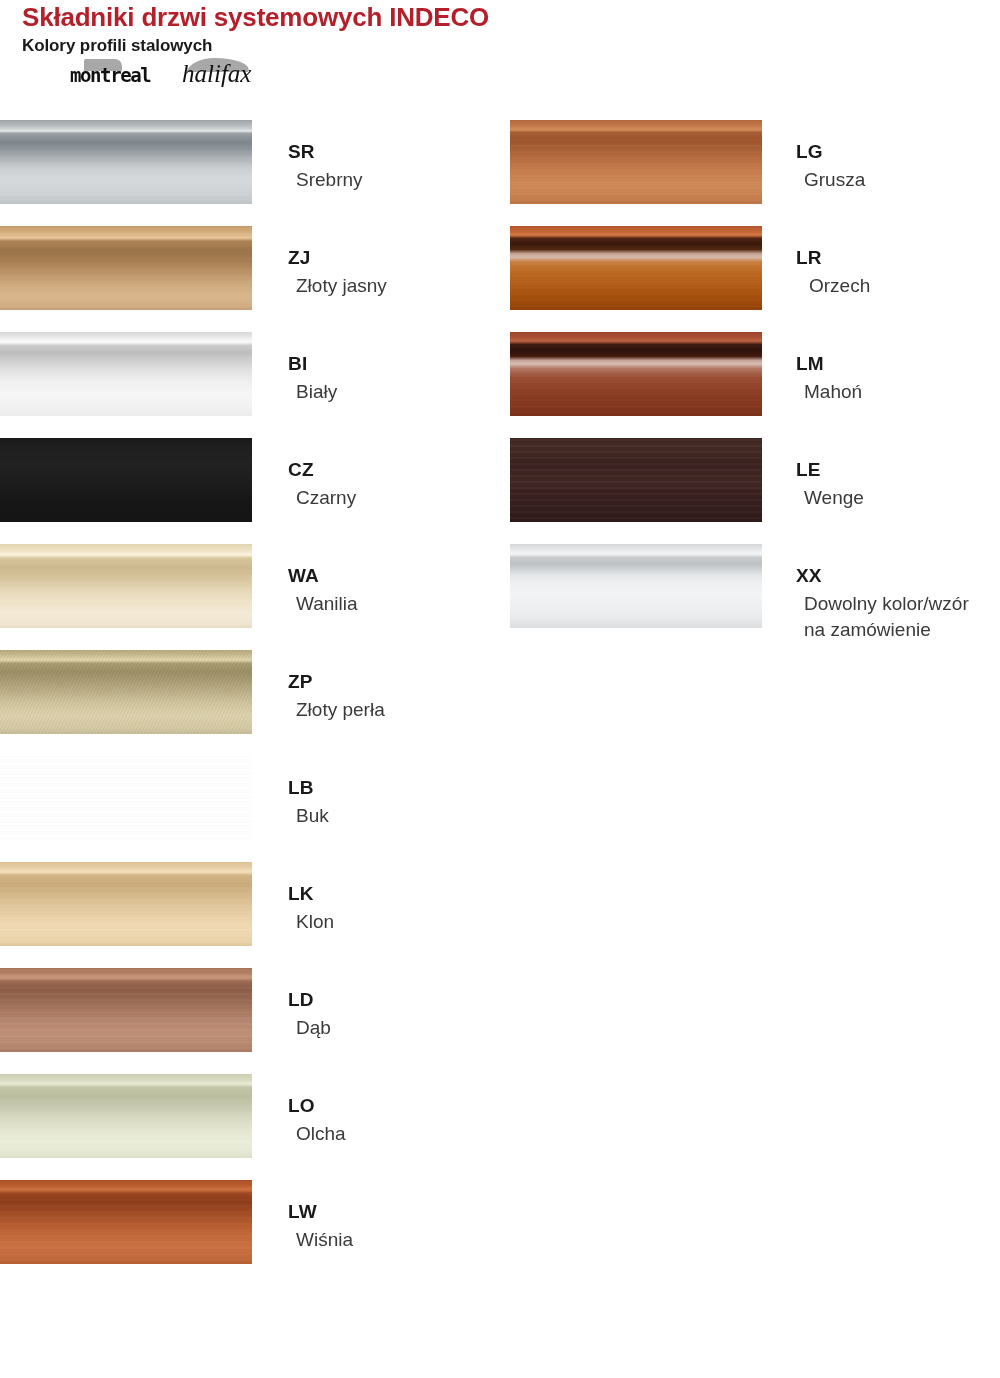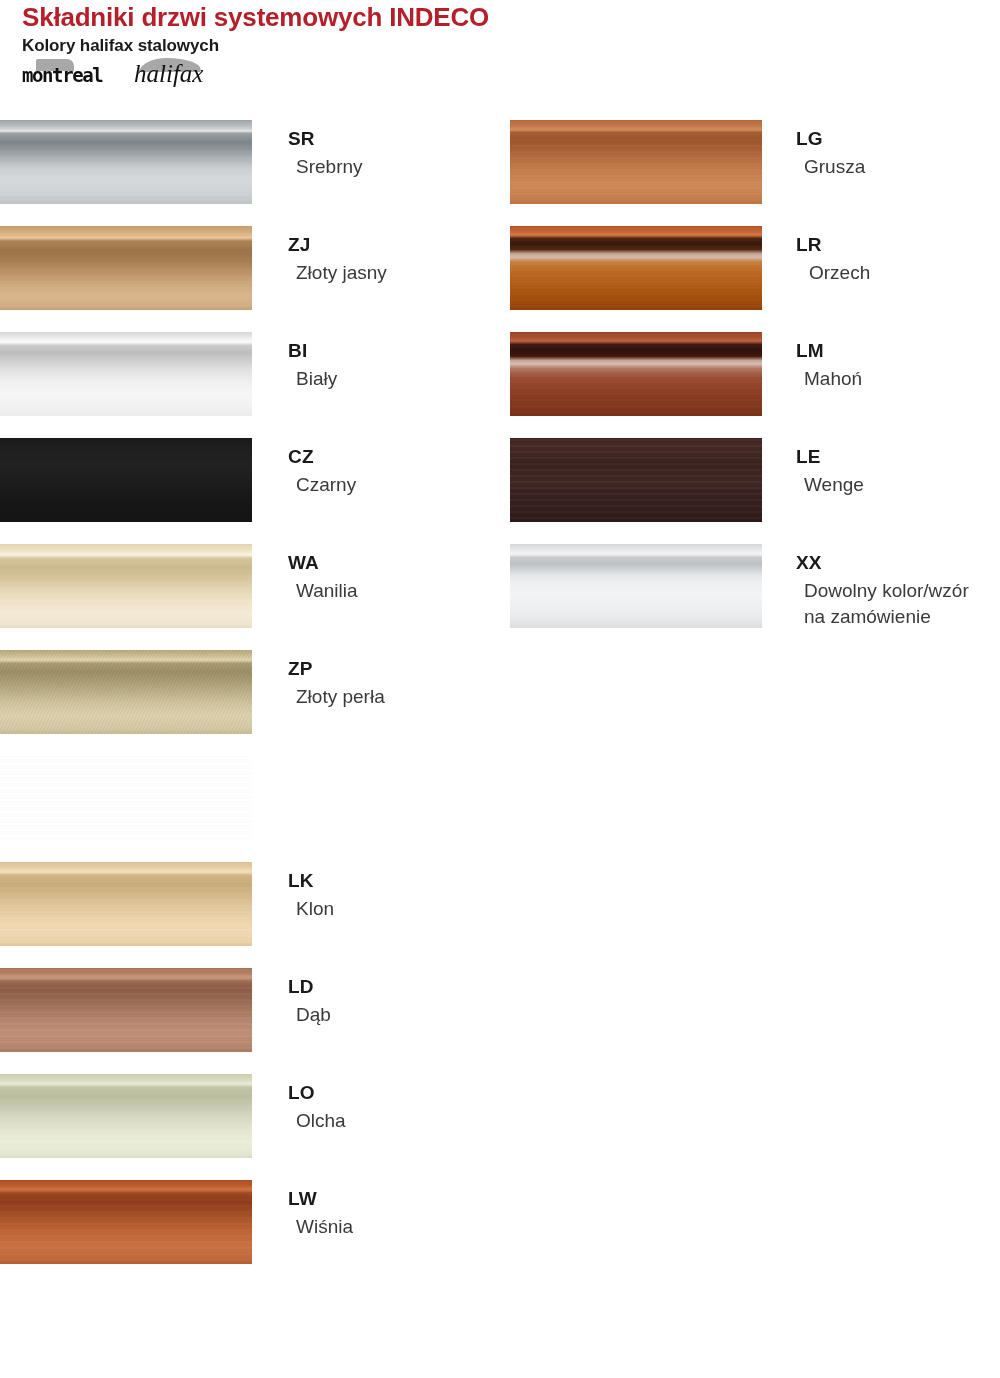--- a/index.html
+++ b/index.html
@@ -16,21 +16,21 @@
   
   #header{position:absolute;left:22px;top:2px;width:960px;}
   #main-title{
     font-size:26px;font-weight:bold;letter-spacing:-0.2px;
     color:#b51f2a;line-height:30px;white-space:nowrap;
   }
   #sub-title{
     font-size:17px;font-weight:bold;color:#1a1a1a;
     line-height:22px;margin-top:3px;letter-spacing:-0.1px;white-space:nowrap;
   }
-  #logos{position:relative;height:30px;margin-top:1px;width:300px;}
+  #logos{position:relative;height:30px;margin-top:1px;width:300px;margin-left:48px;}
   .swoosh{position:absolute;background:#a8a8a8;}
   #swoosh-a{left:14px;top:1px;width:38px;height:12px;border-radius:2px 7px 0 0;}
   #swoosh-b{left:118px;top:0px;width:62px;height:14px;
     border-radius:40% 60% 0 0 / 100% 90% 0 0;transform:skewX(-14deg);}
   #logo-montreal{
     position:absolute;left:0;top:7px;
     font-family:"DejaVu Sans Mono", monospace;
     font-size:19px;font-weight:bold;color:#111;
     letter-spacing:-1.4px;line-height:20px;
   }
@@ -48,38 +48,38 @@
 
   .row{position:relative;height:106px;}
   .swatch{
     position:absolute;left:0;top:0;
     width:252px;height:84px;
     overflow:hidden;
   }
   #col-left .swatch{left:0;}
   .swatch-inner{position:absolute;inset:0;}
   .grain{position:absolute;inset:0;opacity:.5;}
-  .labels{position:absolute;left:288px;top:7px;width:215px;}
+  .labels{position:absolute;left:288px;top:20px;width:215px;}
   #col-right .labels{left:286px;}
   .code{
     font-size:19px;font-weight:bold;color:#1a1a1a;
     line-height:23px;letter-spacing:.2px;
   }
   .name{
     font-size:19px;font-weight:normal;color:#3a3a3a;
     line-height:26px;margin-top:4px;white-space:pre-line;margin-left:8px;
   }
   .name.indent{padding-left:5px;}
 </style>
 </head>
 <body>
 
 <div id="header">
   <div id="main-title">Składniki drzwi systemowych INDECO</div>
-  <div id="sub-title">Kolory halifax stalowych</div>
+  <div id="sub-title">Kolory profili stalowych</div>
   <div id="logos">
     <span class="swoosh" id="swoosh-a"></span>
     <span class="swoosh" id="swoosh-b"></span>
     <span id="logo-montreal">montreal</span>
     <span id="logo-halifax">halifax</span>
   </div>
 </div>
 
 <div id="grid">
   <div class="col" id="col-left">
@@ -139,20 +139,24 @@
         <div class="labels">
           <div class="code">ZP</div>
           <div class="name">Złoty perła</div>
         </div>
       </div>
       <div class="row">
         <div class="swatch">
           <div class="swatch-inner"></div>
           <div class="grain" style="background: repeating-linear-gradient(rgba(0, 0, 0, 0.16) 0px, rgba(0, 0, 0, 0) 1px, rgba(255, 255, 255, 0.13) 2px, rgba(0, 0, 0, 0) 3px, rgba(0, 0, 0, 0.09) 4px, rgba(0, 0, 0, 0) 6px); opacity: 0.2;"></div>
         </div>
+        <div class="labels">
+          <div class="code">LB</div>
+          <div class="name">Buk</div>
+        </div>
       </div>
       <div class="row">
         <div class="swatch">
           <div class="swatch-inner" style="background: linear-gradient(rgb(220, 193, 147) 0%, rgb(229, 204, 161) 5%, rgb(238, 216, 176) 9%, rgb(245, 226, 190) 12%, rgb(210, 181, 134) 16%, rgb(203, 172, 124) 26%, rgb(213, 184, 138) 38%, rgb(226, 199, 156) 52%, rgb(236, 211, 170) 66%, rgb(241, 219, 181) 80%, rgb(236, 212, 172) 94%, rgb(226, 200, 159) 100%);"></div>
           <div class="grain" style="background: repeating-linear-gradient(rgba(0, 0, 0, 0.16) 0px, rgba(0, 0, 0, 0) 1px, rgba(255, 255, 255, 0.13) 2px, rgba(0, 0, 0, 0) 3px, rgba(0, 0, 0, 0.09) 4px, rgba(0, 0, 0, 0) 6px); opacity: 0.18;"></div>
         </div>
         <div class="labels">
           <div class="code">LK</div>
           <div class="name">Klon</div>
         </div>

